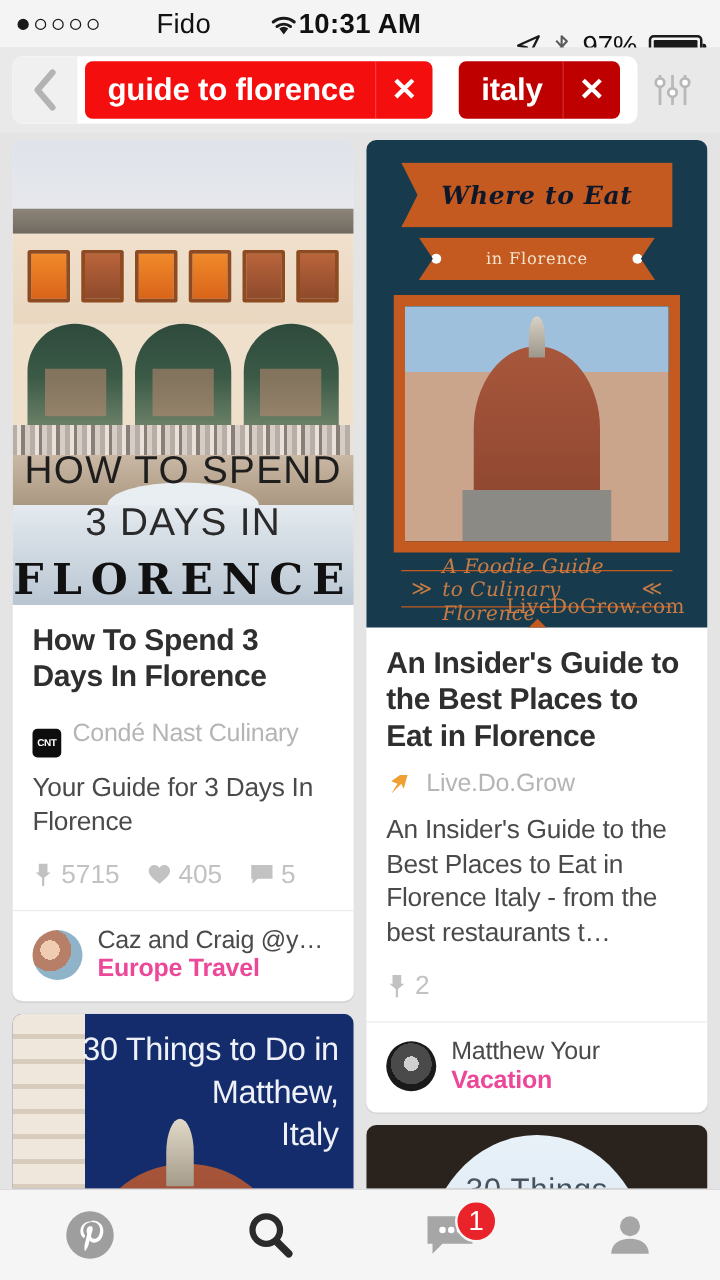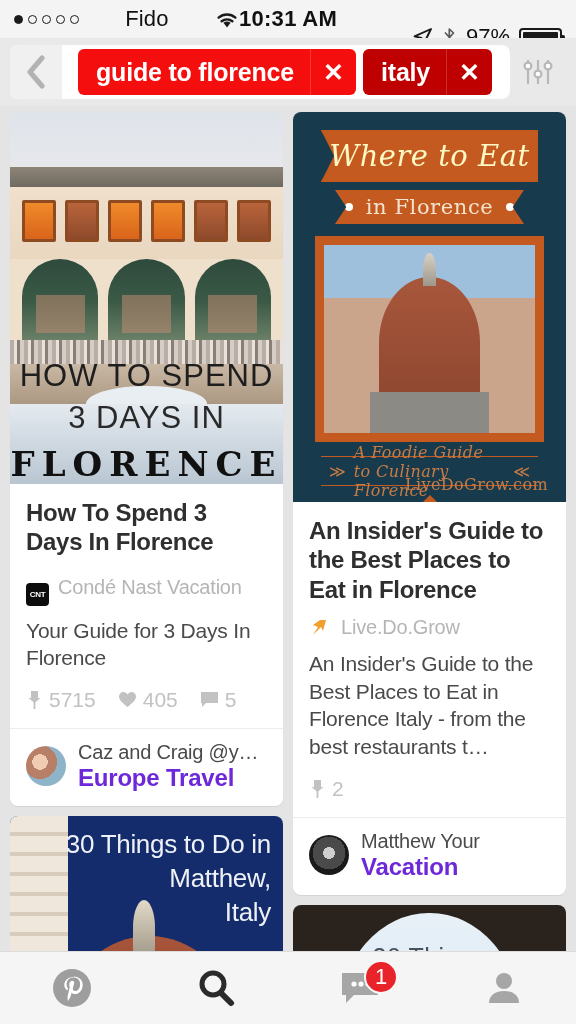--- a/index.html
+++ b/index.html
@@ -46,21 +46,21 @@
   }
   .search-field {
     flex: 1 1 auto; height: 54px; background: #fff; border-radius: 8px;
     display: flex; align-items: center; overflow: hidden;
   }
   .back-btn {
     width: 52px; height: 54px; background: #f0f0f0;
     display: flex; align-items: center; justify-content: center; flex: 0 0 auto;
     cursor: pointer;
   }
-  .chips { display: flex; align-items: center; gap: 7px; padding-left: 16px; }
+  .chips { display: flex; align-items: center; gap: 21px; padding-left: 6px; }
   .chip {
     height: 46px; border-radius: 6px; display: flex; align-items: center; overflow: hidden;
   }
   .chip .label {
     color: #fff; font-size: 25px; font-weight: bold; padding: 0 16px 0 18px;
     white-space: nowrap; letter-spacing: -.2px;
   }
   .chip .x {
     width: 46px; height: 46px; display: flex; align-items: center; justify-content: center;
     color: #fff; font-size: 25px; font-weight: bold; cursor: pointer;
@@ -97,21 +97,21 @@
   .pin-desc { font-size: 21px; color: #4a4a4a; line-height: 1.32; margin-top: 11px; letter-spacing: -.2px; }
   .stats { display: flex; align-items: center; gap: 22px; margin-top: 16px; margin-bottom: 6px; }
   .stat { display: flex; align-items: center; gap: 6px; color: #c2c2c2; font-size: 21px; }
   .attrib {
     border-top: 1px solid #ececec; padding: 12px 16px 14px 16px;
     display: flex; align-items: center; gap: 12px;
   }
   .avatar { width: 40px; height: 40px; border-radius: 50%; flex: 0 0 auto; overflow: hidden; position: relative; }
   .attrib-text { min-width: 0; }
   .attrib-user { font-size: 20px; color: #4a4a4a; white-space: nowrap; overflow: hidden; text-overflow: ellipsis; letter-spacing: -.2px; }
-  .attrib-board { font-size: 24px; color: #6d28d9; font-weight: bold; letter-spacing: -.2px; }
+  .attrib-board { font-size: 20px; color: #ec4899; font-weight: bold; letter-spacing: -.2px; }
 
   
   .art-ponte { height: 372px; background: linear-gradient(#d7dde6 0%, #dfe4ea 40%, #cfd6dd 100%); position: relative; }
   .pv-sky { position:absolute; top:0; left:0; right:0; height: 55px; background: linear-gradient(#dfe3ea,#e6e8ec); }
   .pv-roof { position:absolute; top:55px; left:0; right:0; height: 20px; background: linear-gradient(#8e8579,#6f6a60); }
   .pv-wall { position:absolute; top:75px; left:0; right:0; height: 72px; background: linear-gradient(#f0e0cc,#e9d7c0); }
   .pv-windows { position:absolute; top:88px; left:12px; right:12px; height: 42px; display:flex; gap:9px; }
   .pv-win { flex:1; background: linear-gradient(#f08a2a,#d9641a); border: 3px solid #8e4b22; border-radius:2px; }
   .pv-win.dim { background: linear-gradient(#b9643b,#8e4a2c); }
   .pv-arches { position:absolute; top:147px; left:0; right:0; height: 95px; background:#efe0cc; display:flex; gap:10px; padding:0 12px; }
@@ -130,26 +130,26 @@
   
   .art-eat { height: 390px; background: #173b4d; position: relative; padding: 14px 12px 0 12px; }
   .ribbon {
     position:relative; margin: 4px 16px 0 16px; height: 52px; background:#c45a20;
     display:flex; align-items:center; justify-content:center;
     clip-path: polygon(0 0, 100% 0, 100% 100%, 0 100%, 6% 50%);
   }
   .ribbon::before, .ribbon::after { content:""; position:absolute; top:0; width:22px; height:52px; background:#c45a20; }
   .ribbon::before { left:-20px; clip-path: polygon(0 0,100% 0,100% 100%,0 100%,60% 50%); }
   .ribbon::after { right:-20px; clip-path: polygon(0 0,100% 0,40% 50%,100% 100%,0 100%); }
-  .ribbon-text { font-family:"DejaVu Serif", serif; font-style: italic; font-weight:normal;
-                 color:#fef9c3; font-size: 29px; letter-spacing: .5px; z-index:2;}
+  .ribbon-text { font-family:"DejaVu Serif", serif; font-style: italic; font-weight:bold;
+                 color:#0f172a; font-size: 20px; letter-spacing: .5px; z-index:2;}
   .subribbon { position:relative; margin: 8px 30px 0 30px; height: 34px; background:#c45a20;
                display:flex; align-items:center; justify-content:center;
                clip-path: polygon(0 0,100% 0,94% 50%,100% 100%,0 100%,6% 50%); }
-  .subribbon-text { font-family:"DejaVu Serif", serif; color:#f2e3cd; font-size: 21px; letter-spacing:.6px; }
+  .subribbon-text { font-family:"DejaVu Serif", serif; color:#f2e3cd; font-size: 13px; letter-spacing:.6px; }
   .sub-dot { position:absolute; width:8px; height:8px; border-radius:50%; background:#fff; top:13px; }
   .sub-dot.l { left: 10px; } .sub-dot.r { right: 10px; }
   .eat-frame { margin: 12px 10px 0 10px; border: 9px solid #c45a20; height: 206px; position:relative; overflow:hidden; }
   .eat-photo { position:absolute; inset:0; background: linear-gradient(#9fc0dc 0 28%, #caa58c 28% 100%); }
   .eat-photo::before { 
     content:""; position:absolute; left:26%; top:17%; width:48%; height:70%;
     background: linear-gradient(#a8573b,#8d4630); border-radius: 50% 50% 12% 12%;
   }
   .eat-photo::after { 
     content:""; position:absolute; left:47%; top:4%; width:6%; height:18%;
@@ -300,21 +300,21 @@
           <div class="pv-text">
             <div class="pv-l1">HOW TO SPEND</div>
             <div class="pv-l2">3 DAYS IN</div>
             <div class="pv-l3">FLORENCE</div>
           </div>
         </div>
         <div class="card-body">
           <div class="pin-title">How To Spend 3 Days In Florence</div>
           <div class="source">
             <span class="favicon cnt">CNT</span>
-            <span class="source-name">Condé Nast Vacation</span>
+            <span class="source-name">Condé Nast Culinary</span>
           </div>
           <div class="pin-desc">Your Guide for 3 Days In Florence</div>
           <div class="stats">
             <span class="stat">
               <svg width="17" height="19" viewBox="0 0 17 19">
                 <path d="M5 1v7H2.5l6 5 6-5H12V1z" fill="#c2c2c2"></path>
                   <line x1="8.5" y1="12" x2="8.5" y2="19" stroke="#c2c2c2" stroke-width="1.8"></line>
               </svg>
               <span>5715</span>
             </span>

